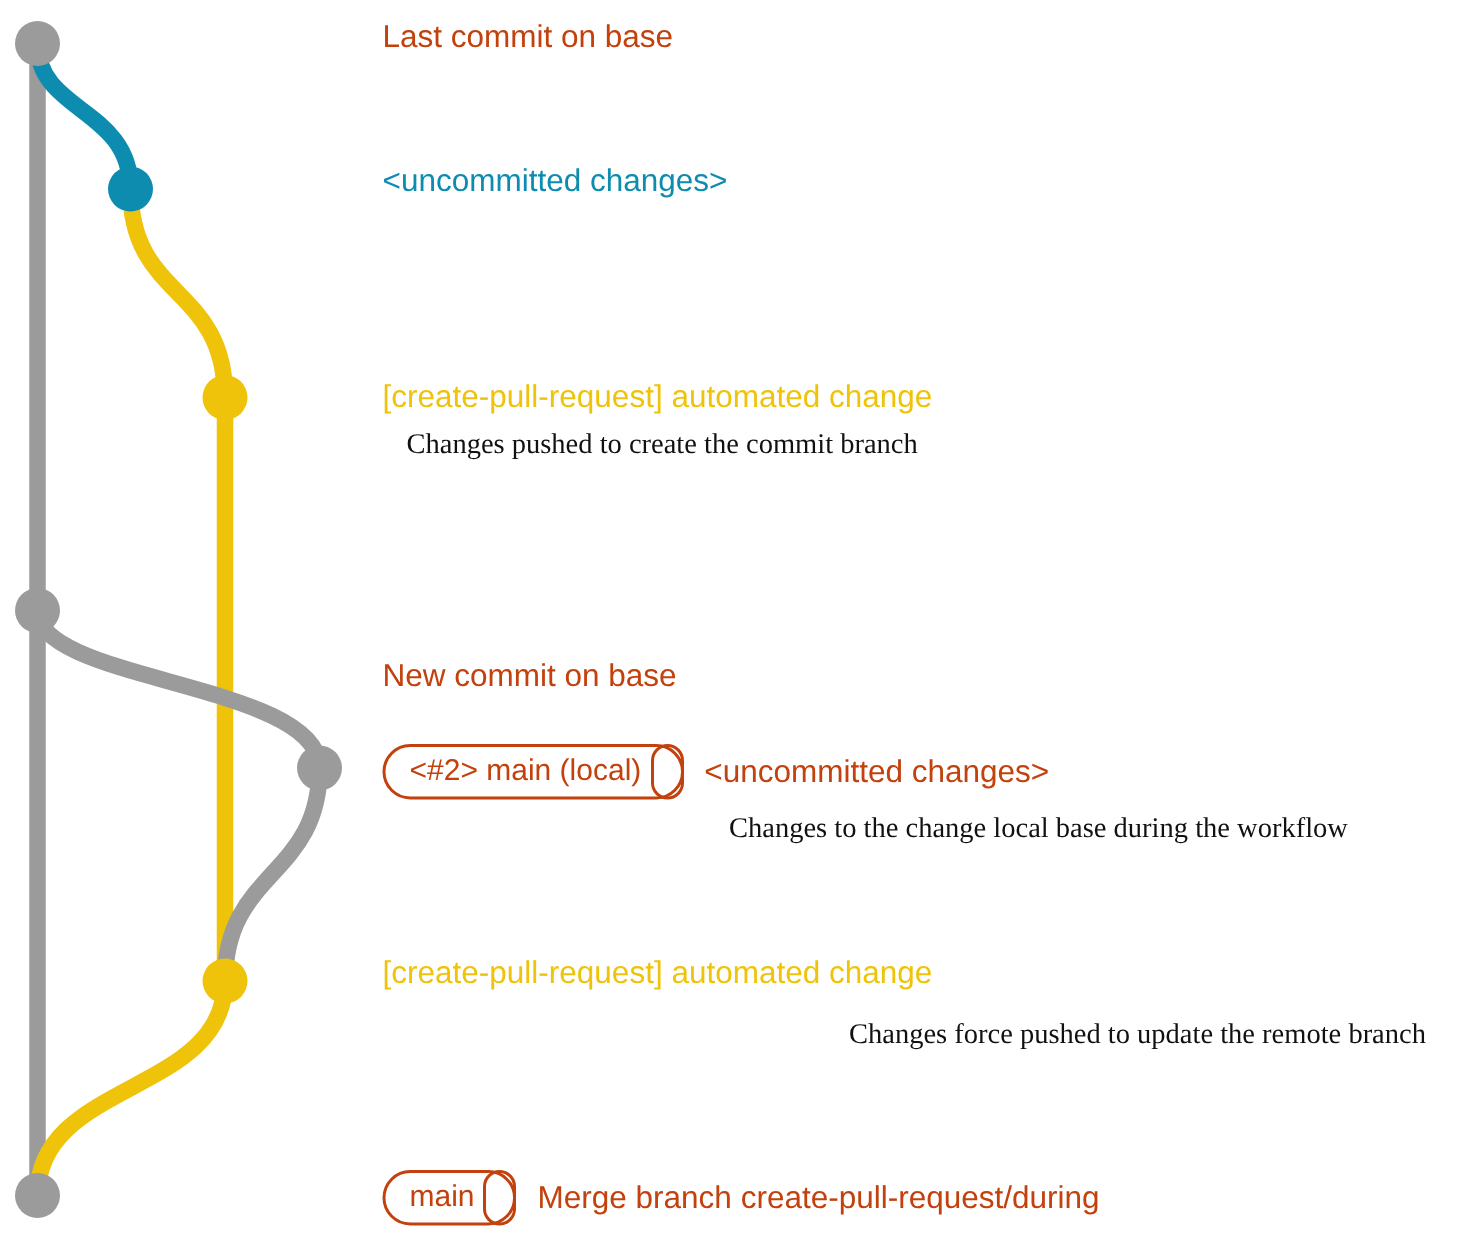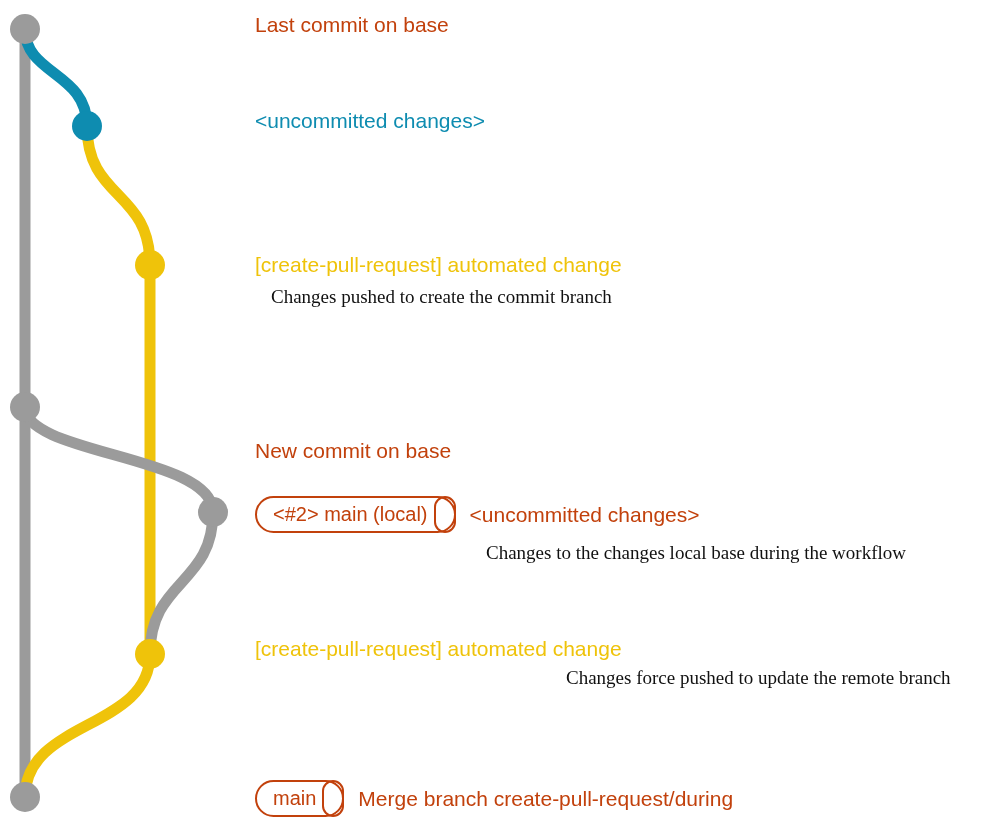--- a/index.html
+++ b/index.html
@@ -120,28 +120,28 @@
   <div class="inline-row">
     <span class="subject c-gray">New commit on base</span>
   </div>
 </div>
 
 <div class="block" style="left:255px; top:496px;">
   <div class="inline-row">
     <span class="pill c-gray">&lt;#2&gt; main (local)</span>
     <span class="subject c-gray">&lt;uncommitted changes&gt;</span>
   </div>
-  <div class="desc" style="margin-top:8px; margin-left:231px;">Changes to the changes local base during the workflow</div>
+  <div class="desc" style="margin-top:8px; margin-left:231px;">Changes to the change local base during the workflow</div>
 </div>
 
 <div class="block" style="left:255px; top:636px;">
   <div class="inline-row">
     <span class="headline c-yellow">[create-pull-request] automated change</span>
   </div>
-  <div class="desc" style="margin-top:4px; margin-left:311px;">Changes force pushed to update the remote branch</div>
+  <div class="desc" style="margin-top:16px; margin-left:311px;">Changes force pushed to update the remote branch</div>
 </div>
 
 <div class="block" style="left:255px; top:780px;">
   <div class="inline-row">
     <span class="pill c-gray">main</span>
     <span class="subject c-gray">Merge branch create-pull-request/during</span>
   </div>
 </div>
 
 </body></html>

